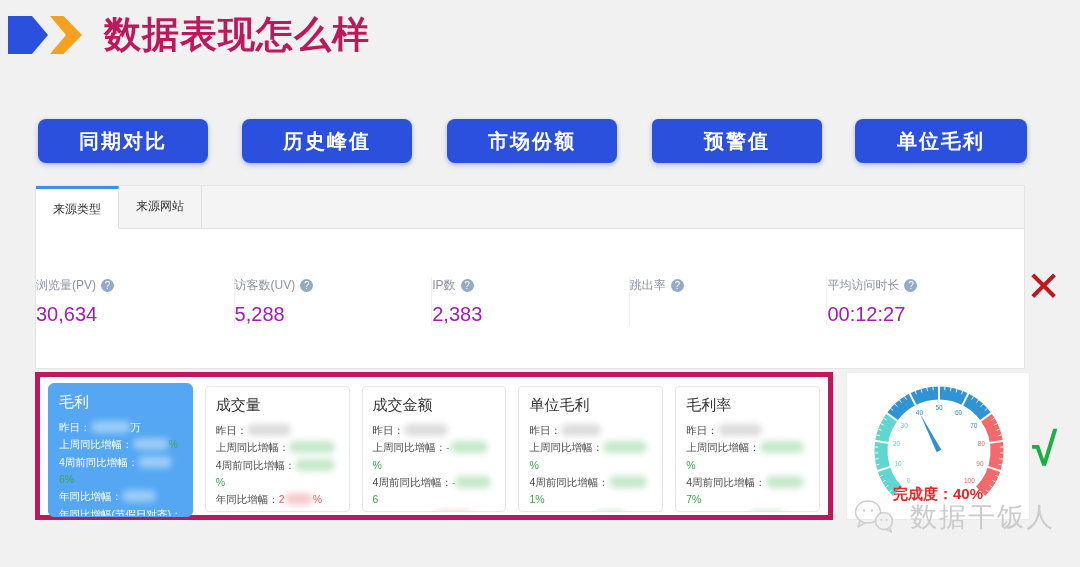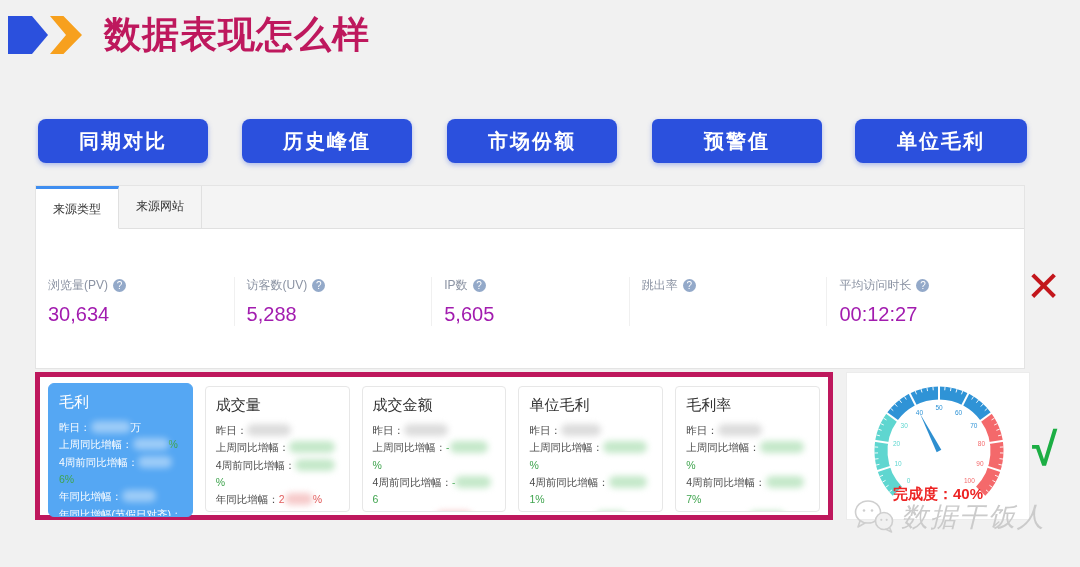--- a/index.html
+++ b/index.html
@@ -23,21 +23,21 @@
   .btn4{left:652px;width:170px;border-radius:6px;} .btn5{left:855px;width:172px;}
 
   
   .panel { position:absolute; left:35px; top:185px; width:990px; height:184px;
     background:#fff; border:1px solid #e4e4e4; }
   .tabbar { height:43px; background:#f4f4f4; border-bottom:1px solid #e0e0e0; display:flex; }
   .tab { height:43px; line-height:40px; padding:0 17px; font-size:12px; color:#333;
     border-right:1px solid #e0e0e0; cursor:pointer; }
   .tab.active { background:#fff; border-top:3px solid #3f8ef0; border-bottom:1px solid #fff; }
   .metrics { display:flex; margin-top:48px; }
-  .mcol { width:200px; padding-left:12px; }
+  .mcol { width:200px; }
   .mcol + .mcol { border-left:1px solid #f0f0f0; }
   .mlabel { font-size:12px; color:#8b93a3; display:flex; align-items:center; gap:5px; }
   .help { display:inline-block; width:13px; height:13px; border-radius:50%; background:#93a9c9;
     color:#fff; font-size:10px; line-height:13px; text-align:center; cursor:pointer; }
   .mvalue { margin-top:9px; font-size:20px; color:#a21caf; }
 
   
   .reject { position:absolute; left:1026px; top:262px; font-size:42px; font-weight:900; color:#c3161c; }
   .check  { position:absolute; left:1032px; top:422px; font-size:46px; font-weight:900; color:#1cae44; }
 
@@ -56,21 +56,21 @@
 
   
   .gauge-card { position:absolute; left:846px; top:372px; width:184px; height:148px;
     background:#fff; border:1px solid #ececec; }
   .gauge-card svg { position:absolute; left:0; top:0; }
   .gauge-text { position:absolute; left:0; bottom:15px; width:100%; text-align:center;
     font-size:15px; font-weight:bold; color:#ed2424; }
 
   
   .watermark { position:absolute; left:852px; top:498px; display:flex; align-items:center;
-    gap:5px; z-index:6;font-style:italic; }
+    gap:14px; z-index:6; }
   .watermark .wm-text { font-size:27px; color:#cbcbcb; letter-spacing:2px; }
 </style>
 </head>
 <body>
 
 <div class="stage">
 
   <div class="hdr">
     <div class="arrow-pent"></div>
     <div class="arrow-chev"></div>
@@ -101,21 +101,21 @@
             <span>访客数(UV)</span>
             <span class="help">?</span>
           </div>
         <div class="mvalue">5,288</div>
       </div>
       <div class="mcol">
         <div class="mlabel">
             <span>IP数</span>
             <span class="help">?</span>
           </div>
-        <div class="mvalue">5,605</div>
+        <div class="mvalue">2,383</div>
       </div>
       <div class="mcol">
         <div class="mlabel">
             <span>跳出率</span>
             <span class="help">?</span>
           </div>
       </div>
       <div class="mcol">
         <div class="mlabel">
             <span>平均访问时长</span>

